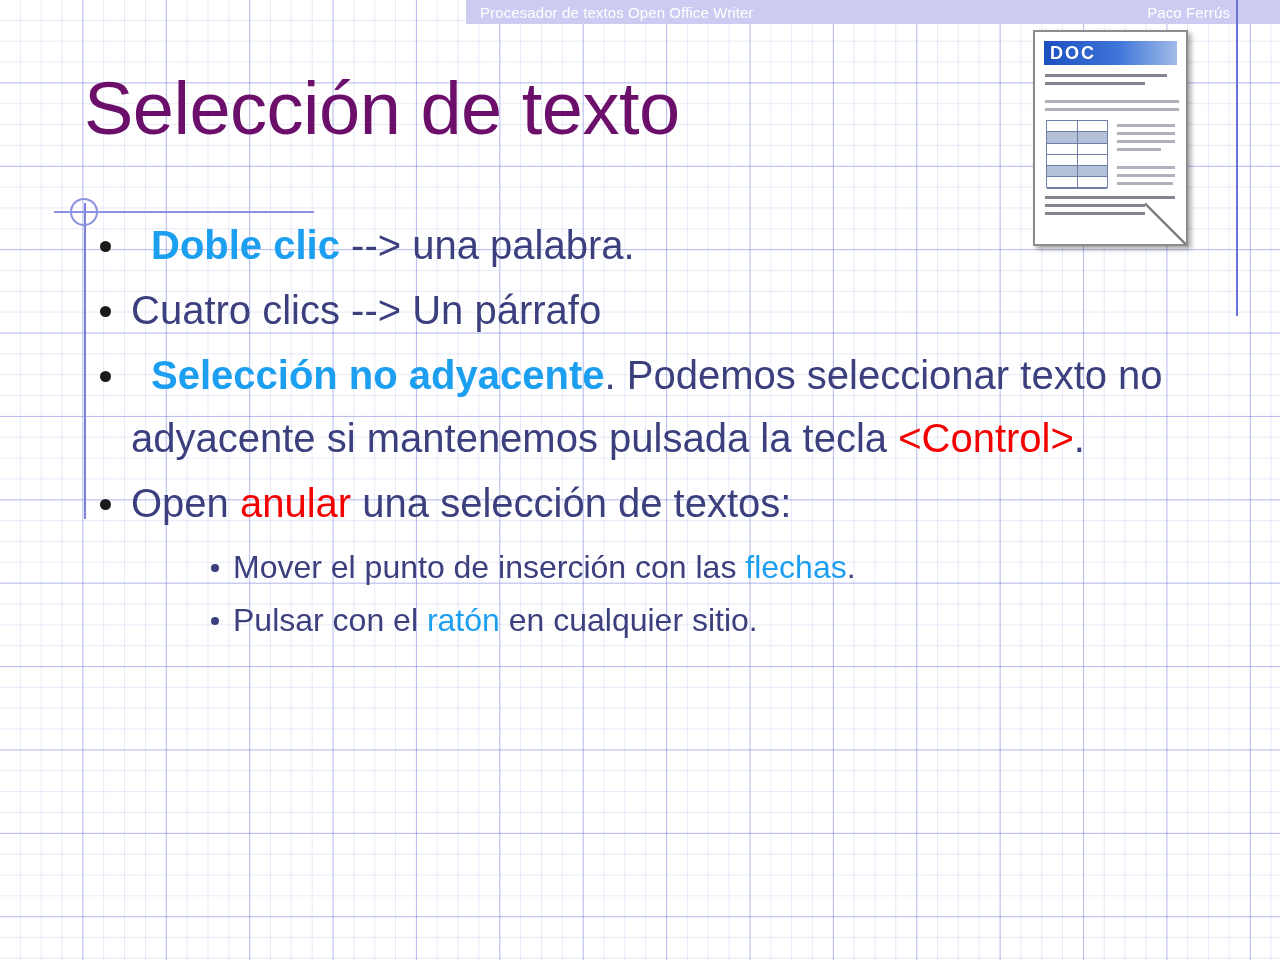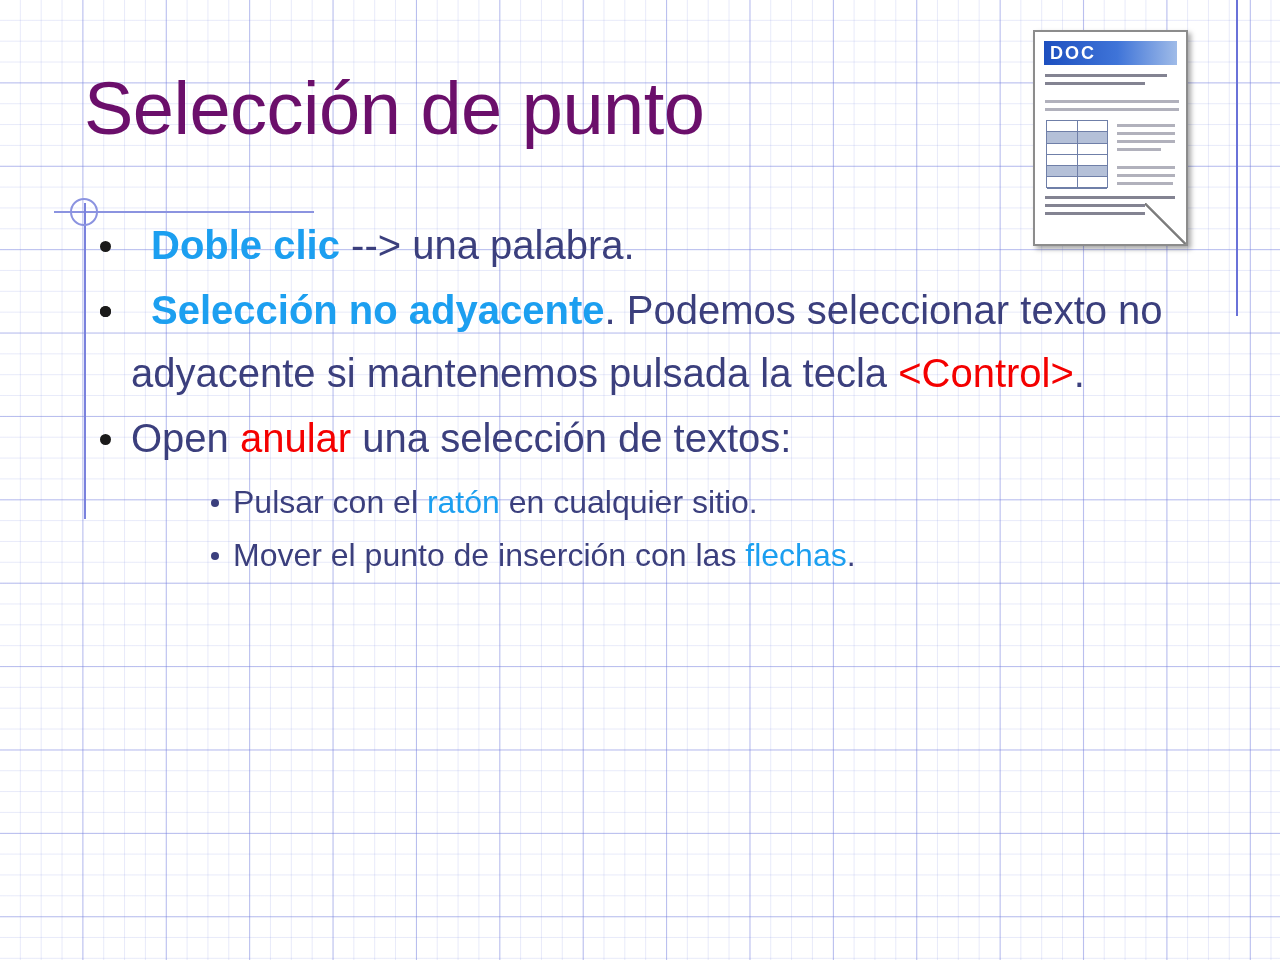--- a/index.html
+++ b/index.html
@@ -236,24 +236,28 @@
   .hi      { color: #1c9ff0; font-weight: bold; margin-left: 20px; }
   .hi-lite { color: #1c9ff0; font-weight: normal; }
   .red     { color: #f40000; font-weight: normal; }
   .navy    { color: #3b3f7d; }
 </style>
 </head>
 <body>
 
 <div id="slide">
 
+  <div id="header-band">
+    <span class="hdr-text hdr-course">Procesador de textos Open Office Writer</span>
+    <span class="hdr-text hdr-author">Paco Ferrús</span>
+  </div>
 
   <div id="right-rule"></div>
 
-  <div id="title">Selección de punto</div>
+  <div id="title">Selección de texto</div>
 
   <div id="doc-icon">
     <div class="paper">
       <div class="docbar">DOC</div>
 
       <div class="tline" style="left:10px; top:42px; width:122px;"></div>
       <div class="tline" style="left:10px; top:50px; width:100px;"></div>
 
       <div class="tline light" style="left:10px; top:68px; width:134px;"></div>
       <div class="tline light" style="left:10px; top:76px; width:134px;"></div>
@@ -286,22 +290,22 @@
     </div>
   </div>
 
   <div id="deco-hline"></div>
   <div id="left-rule"></div>
   <div id="deco-circle"></div>
 
   <div id="content">
     <ul class="lvl1" id="bullet-list">
         <li class="l1"><span class="b1"></span><span class="hi">Doble clic</span><span class="navy"> --&gt; una palabra.</span></li>
-        <li class="l1"><span class="b1"></span></li>
+        <li class="l1"><span class="b1"></span><span class="navy">Cuatro clics --&gt; Un párrafo</span></li>
         <li class="l1"><span class="b1"></span><span class="hi">Selección no adyacente</span><span class="navy">. Podemos seleccionar texto no adyacente si mantenemos pulsada la tecla </span><span class="red">&lt;Control&gt;</span><span class="navy">.</span></li>
         <li class="l1"><span class="b1"></span><span class="navy">Open </span><span class="red">anular</span><span class="navy"> una selección de textos:</span><ul class="lvl2">
+            <li class="l2"><span class="b2"></span><span class="navy">Mover el punto de inserción con las </span><span class="hi-lite">flechas</span><span class="navy">.</span></li>
             <li class="l2"><span class="b2"></span><span class="navy">Pulsar con el </span><span class="hi-lite">ratón</span><span class="navy"> en cualquier sitio.</span></li>
-            <li class="l2"><span class="b2"></span><span class="navy">Mover el punto de inserción con las </span><span class="hi-lite">flechas</span><span class="navy">.</span></li>
           </ul></li>
       </ul>
   </div>
 
 </div>
 
 </body></html>

